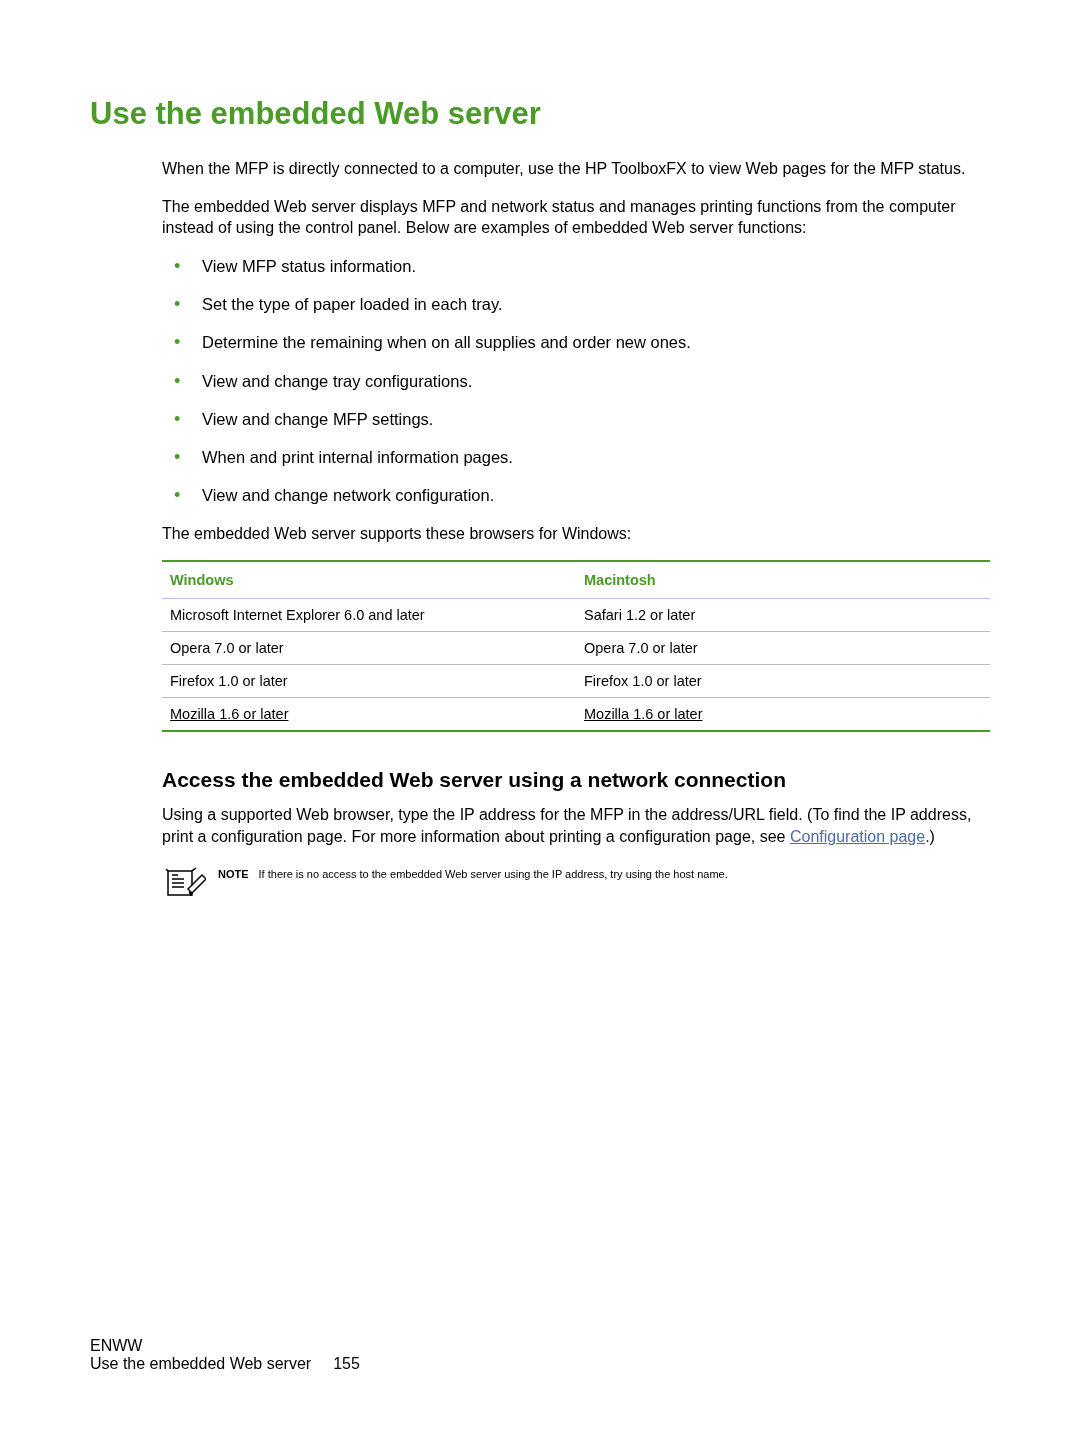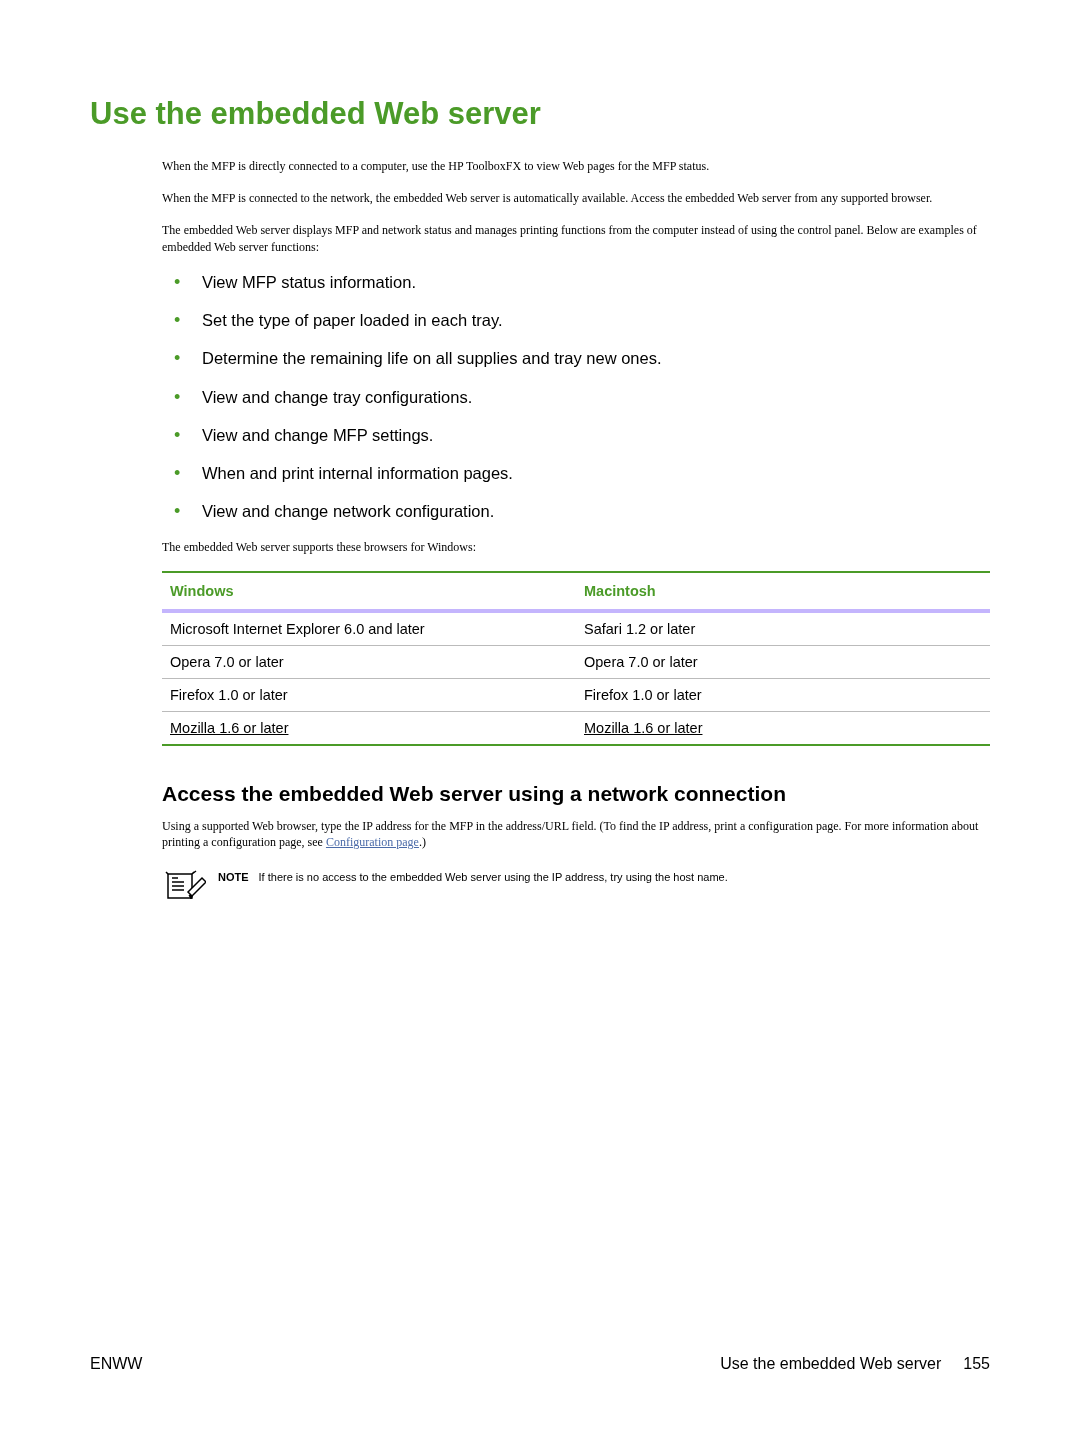--- a/index.html
+++ b/index.html
@@ -17,25 +17,24 @@
     h1 {
       color: #4b9b28;
       font-size: 31px;
       font-weight: bold;
       margin-bottom: 26px;
     }
     .content {
       padding-left: 72px;
     }
     p {
-      font-size: 12px;
+      font-size: 16px;
       line-height: 1.35;
       margin-bottom: 16px;
       color: #000;
-      font-family: Liberation Serif, serif;
     }
     ul.bullets {
       list-style: none;
       margin-top: 8px;
       margin-bottom: 16px;
     }
     ul.bullets li {
       position: relative;
       padding-left: 40px;
       font-size: 16.5px;
@@ -52,21 +51,21 @@
       top: 2px;
     }
     table.browser-table {
       width: 100%;
       border-collapse: collapse;
       margin-top: 6px;
       margin-bottom: 36px;
     }
     table.browser-table thead tr {
       border-top: 2.5px solid #4b9b28;
-      border-bottom: 4px solid #c4b5fd;
+      border-bottom: 1px solid #c4b5fd;
     }
     table.browser-table th {
       text-align: left;
       color: #4b9b28;
       font-size: 14.5px;
       font-weight: bold;
       padding: 10px 8px 10px 8px;
       width: 50%;
     }
     table.browser-table tbody tr {
@@ -116,41 +115,41 @@
     }
     .footer {
       position: absolute;
       bottom: 64px;
       left: 90px;
       right: 90px;
       display: flex;
       justify-content: space-between;
       font-size: 16px;
       color: #000;
+      flex-direction: column;
     }
     .footer .right {
       display: flex;
       gap: 22px;
     }
   </style>
 </head>
 <body>
 
 <div class="page">
   <h1>Use the embedded Web server</h1>
 
   <div class="content">
     <p>When the MFP is directly connected to a computer, use the HP ToolboxFX to view Web pages for the MFP status.</p>
-    <p>When the MFP is connected to the network, the embedded Web server is automatically available. Access the embedded Web server from any supported browser.</p>
     <p>The embedded Web server displays MFP and network status and manages printing functions from the computer instead of using the control panel. Below are examples of embedded Web server functions:</p>
 
     <ul class="bullets">
       <li>View MFP status information.</li>
       <li>Set the type of paper loaded in each tray.</li>
-      <li>Determine the remaining life on all supplies and tray new ones.</li>
+      <li>Determine the remaining when on all supplies and order new ones.</li>
       <li>View and change tray configurations.</li>
       <li>View and change MFP settings.</li>
       <li>When and print internal information pages.</li>
       <li>View and change network configuration.</li>
     </ul>
 
     <p>The embedded Web server supports these browsers for Windows:</p>
 
     <table class="browser-table">
       <thead>

